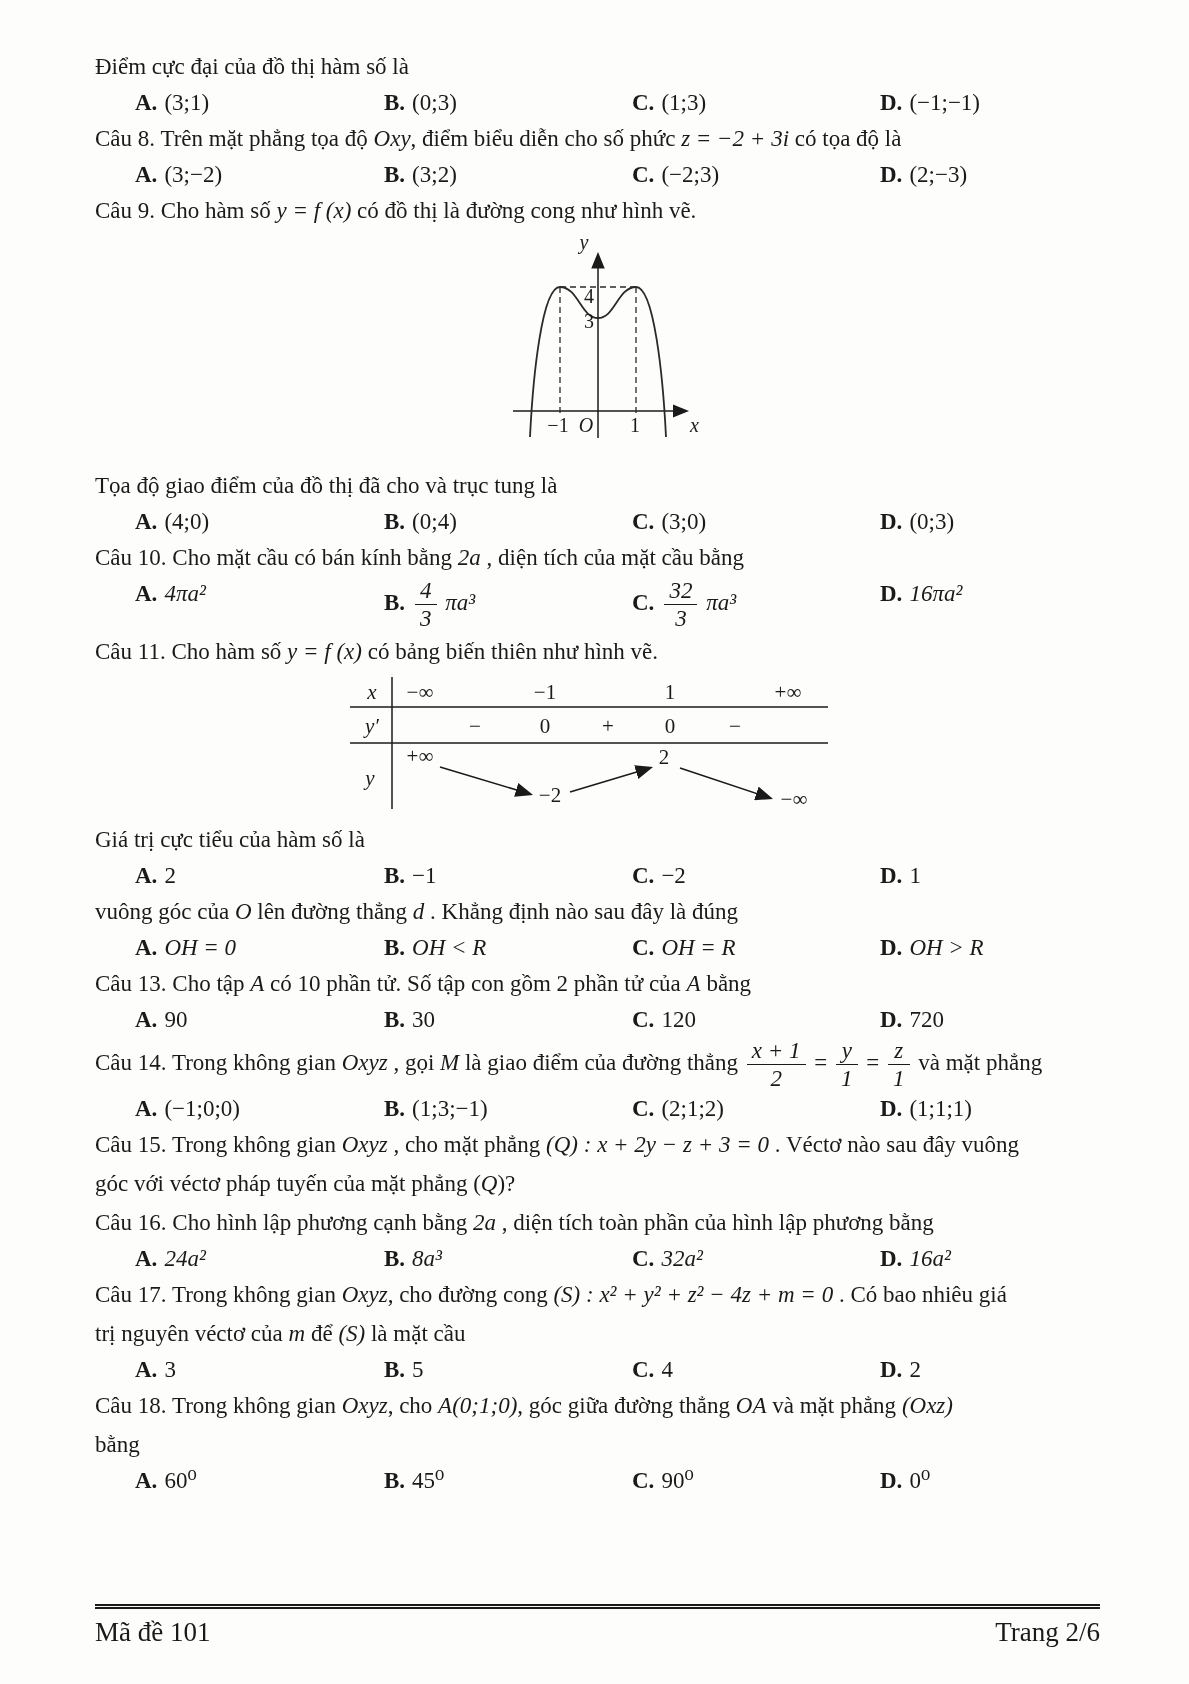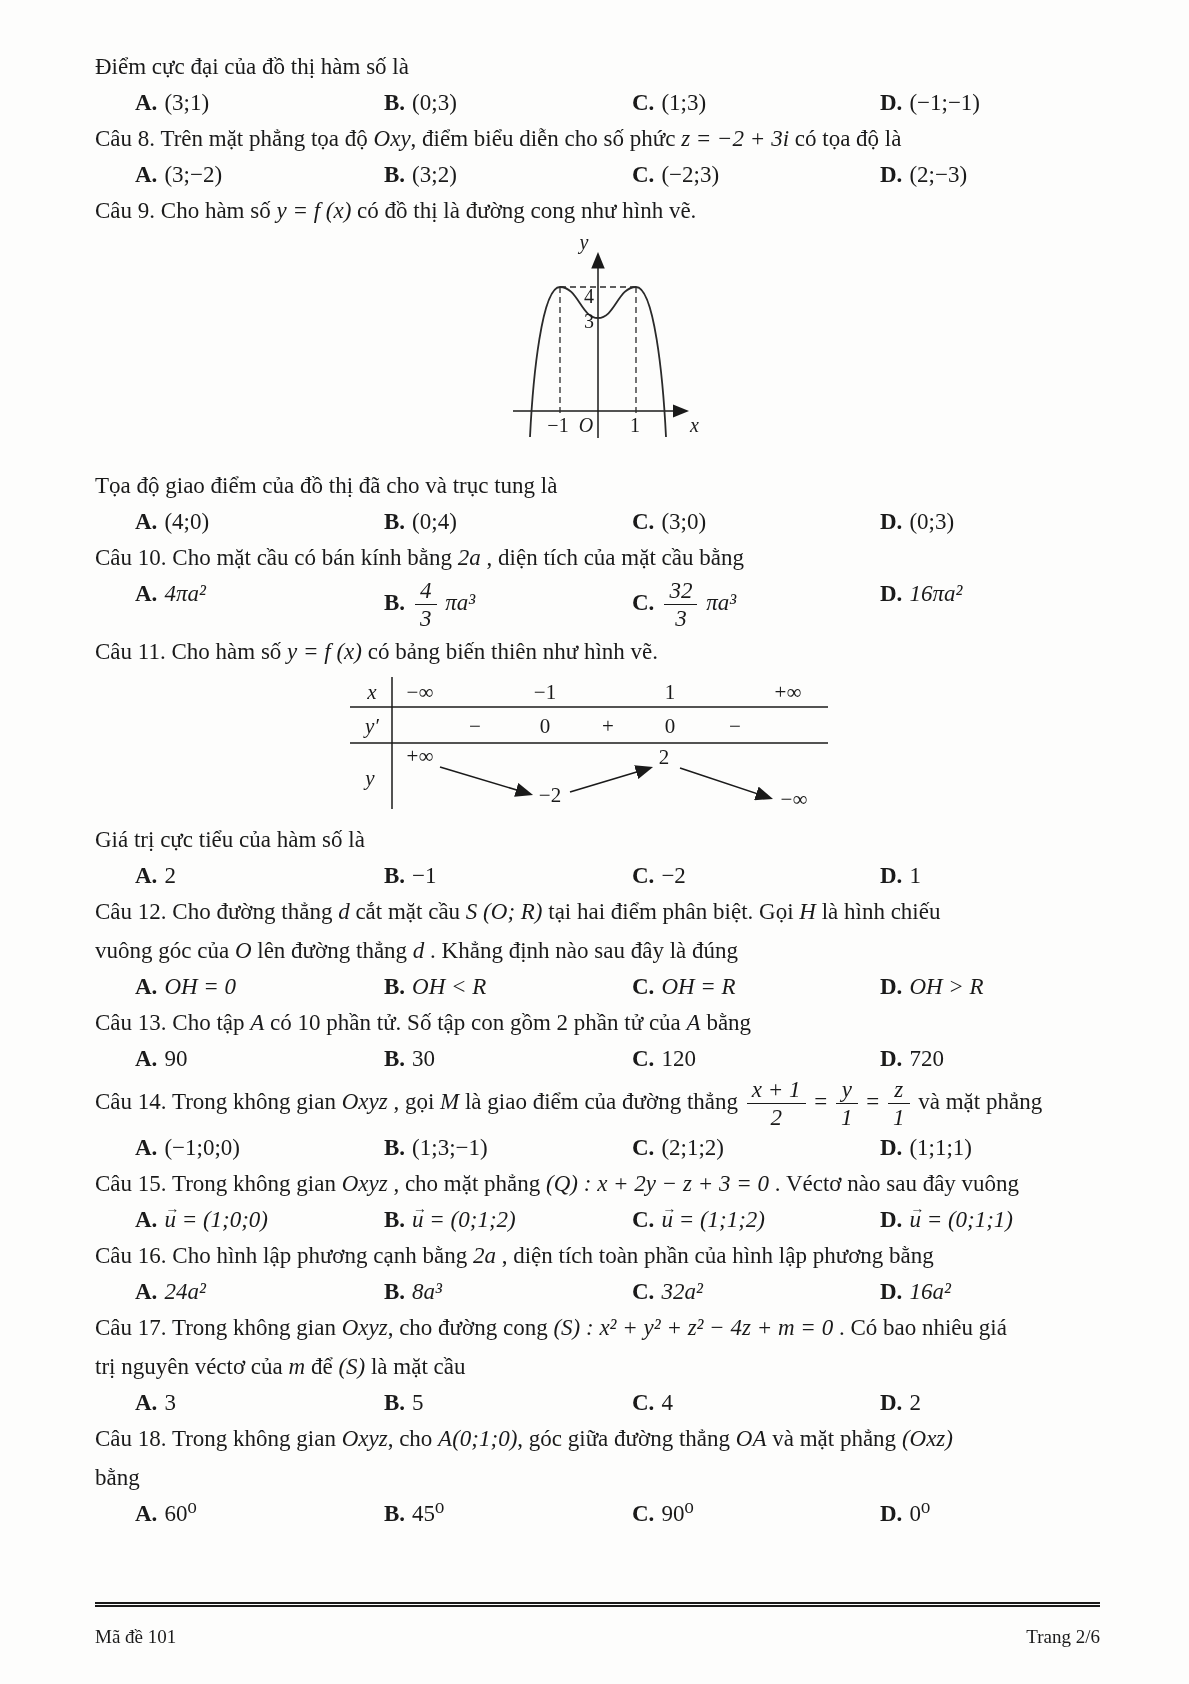--- a/index.html
+++ b/index.html
@@ -29,21 +29,21 @@
   svg{overflow:visible;}
   .svgt{font-family:"Liberation Serif","DejaVu Serif",serif;font-size:20px;fill:#1a1a1a;}
   .svgt2{font-family:"Liberation Serif","DejaVu Serif",serif;font-size:21px;fill:#1a1a1a;}
   .ax,.tl{stroke:#1a1a1a;stroke-width:1.5;fill:none;}
   .curve{stroke:#2a2a2a;stroke-width:1.8;fill:none;}
   .dash{stroke:#2a2a2a;stroke-width:1.3;fill:none;stroke-dasharray:6 4;}
   .arr{stroke:#1a1a1a;stroke-width:1.6;fill:none;}
   .footer{
     position:absolute;left:95px;right:89px;bottom:36px;
     display:flex;justify-content:space-between;
-    border-top:5px double #1a1a1a;padding-top:19px;font-size:19px;
+    border-top:5px double #1a1a1a;padding-top:8px;font-size:27px;
   }
 </style>
 </head>
 <body>
 
 <div class="content">
 
   <div class="q">
     <p class="stem"><span>Điểm cực đại của đồ thị hàm số là</span></p>
     <div class="opts">
@@ -143,21 +143,20 @@
     <p class="stem">Giá trị cực tiểu của hàm số là</p>
     <div class="opts">
         <span class="opt"><b class="opt-label">A.</b><span>2</span></span>
         <span class="opt"><b class="opt-label">B.</b><span>−1</span></span>
         <span class="opt"><b class="opt-label">C.</b><span>−2</span></span>
         <span class="opt"><b class="opt-label">D.</b><span>1</span></span>
       </div>
   </div>
 
   <div class="q">
-    <p class="stem"><span class="bq">Câu 12.</span><span> Cho đường thẳng </span><span class="mi">d</span><span> cắt mặt cầu </span><span class="mi">S (O; R)</span><span> tại hai điểm phân biệt. Gọi </span><span class="mi">H</span><span> là hình chiếu</span></p>
     <p class="stem"><span>vuông góc của </span><span class="mi">O</span><span> lên đường thẳng </span><span class="mi">d</span><span> . Khẳng định nào sau đây là đúng</span></p>
     <div class="opts">
         <span class="opt"><b class="opt-label">A.</b><span class="mi">OH = 0</span></span>
         <span class="opt"><b class="opt-label">B.</b><span class="mi">OH &lt; R</span></span>
         <span class="opt"><b class="opt-label">C.</b><span class="mi">OH = R</span></span>
         <span class="opt"><b class="opt-label">D.</b><span class="mi">OH &gt; R</span></span>
       </div>
   </div>
 
   <div class="q">
@@ -175,26 +174,21 @@
     <div class="opts">
         <span class="opt"><b class="opt-label">A.</b><span>(−1;0;0)</span></span>
         <span class="opt"><b class="opt-label">B.</b><span>(1;3;−1)</span></span>
         <span class="opt"><b class="opt-label">C.</b><span>(2;1;2)</span></span>
         <span class="opt"><b class="opt-label">D.</b><span>(1;1;1)</span></span>
       </div>
   </div>
 
   <div class="q">
     <p class="stem"><span class="bq">Câu 15.</span><span> Trong không gian </span><span class="mi">Oxyz</span><span> , cho mặt phẳng </span><span class="mi">(Q) : x + 2y − z + 3 = 0</span><span> . Véctơ nào sau đây vuông</span></p>
-    <div class="opts">
-        <span class="opt"><b class="opt-label">A.</b><span class="vec mi">u</span><span class="mi"> = (1;0;0)</span></span>
-        <span class="opt"><b class="opt-label">B.</b><span class="vec mi">u</span><span class="mi"> = (0;1;2)</span></span>
-        <span class="opt"><b class="opt-label">C.</b><span class="vec mi">u</span><span class="mi"> = (1;1;2)</span></span>
-        <span class="opt"><b class="opt-label">D.</b><span class="vec mi">u</span><span class="mi"> = (0;1;1)</span></span>
-      </div>
+    <p class="stem"><span>góc với véctơ pháp tuyến của mặt phẳng (</span><span class="mi">Q</span><span>)?</span></p>
   </div>
 
   <div class="q">
     <p class="stem"><span class="bq">Câu 16.</span><span> Cho hình lập phương cạnh bằng </span><span class="mi">2a</span><span> , diện tích toàn phần của hình lập phương bằng</span></p>
     <div class="opts">
         <span class="opt"><b class="opt-label">A.</b><span class="mi">24a²</span></span>
         <span class="opt"><b class="opt-label">B.</b><span class="mi">8a³</span></span>
         <span class="opt"><b class="opt-label">C.</b><span class="mi">32a²</span></span>
         <span class="opt"><b class="opt-label">D.</b><span class="mi">16a²</span></span>
       </div>

